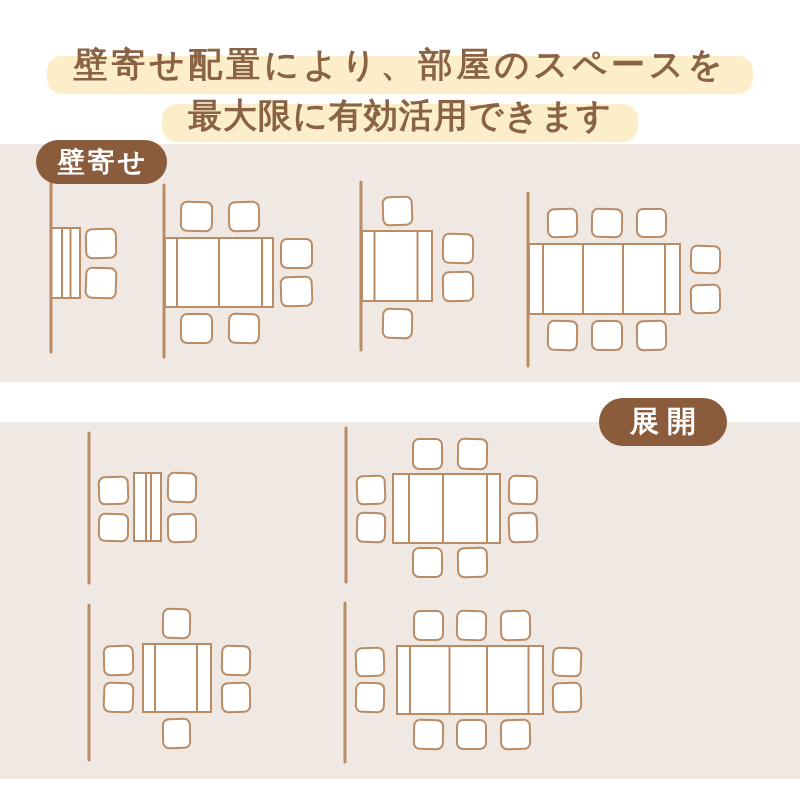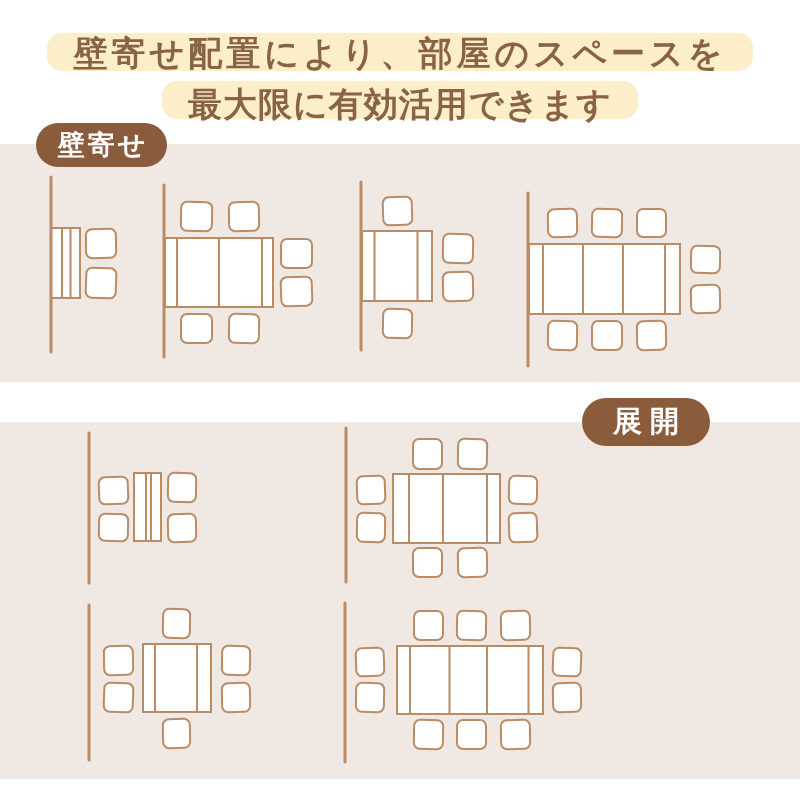--- a/index.html
+++ b/index.html
@@ -35,21 +35,22 @@
     top: 33px; left: 0; width: 800px;
     text-align: center;
     z-index: 3;
   }
   .h-line { height: 26px; margin-bottom: 22px; }
   .hl {
     display: inline-block;
     height: 38px;
     border-radius: 15px;
     background: var(--cream);
-    padding: 16px 26px;
+    padding: 4px 26px;
+    margin-top: 23px;
   }
   .hl-text {
     position: relative;
     top: -13px;
     display: inline-block;
     white-space: nowrap;
     font-weight: bold;
     font-size: 34px;
     line-height: 34px;
     color: var(--brown-text);
@@ -61,29 +62,29 @@
     position: absolute;
     display: flex;
     align-items: center;
     justify-content: center;
     background: var(--badge);
     color: #ffffff;
     font-weight: bold;
     z-index: 4;
   }
   .badge1 {
-    left: 36px; top: 123px;
+    left: 36px; top: 140px;
     width: 131px; height: 44px;
     border-radius: 22px;
     font-size: 27px;
     letter-spacing: 3px;
     text-indent: 3px;
   }
   .badge2 {
-    left: 582px; top: 398px;
+    left: 599px; top: 398px;
     width: 128px; height: 48px;
     border-radius: 24px;
     font-size: 29px;
     letter-spacing: 8px;
     text-indent: 8px;
   }
   svg.diagrams {
     position: absolute;
     left: 0; top: 0;
     width: 800px; height: 800px;

